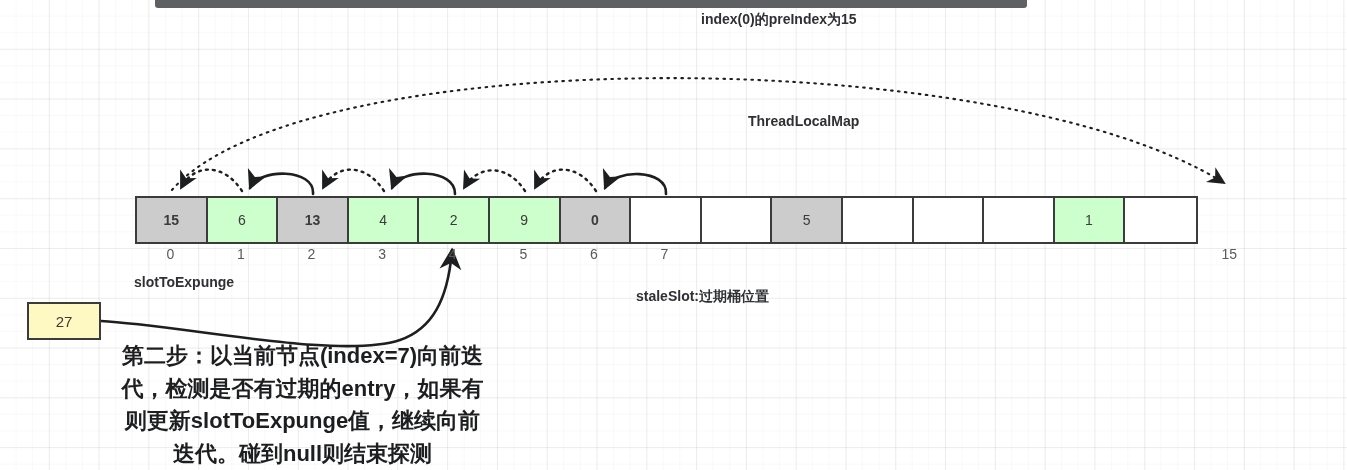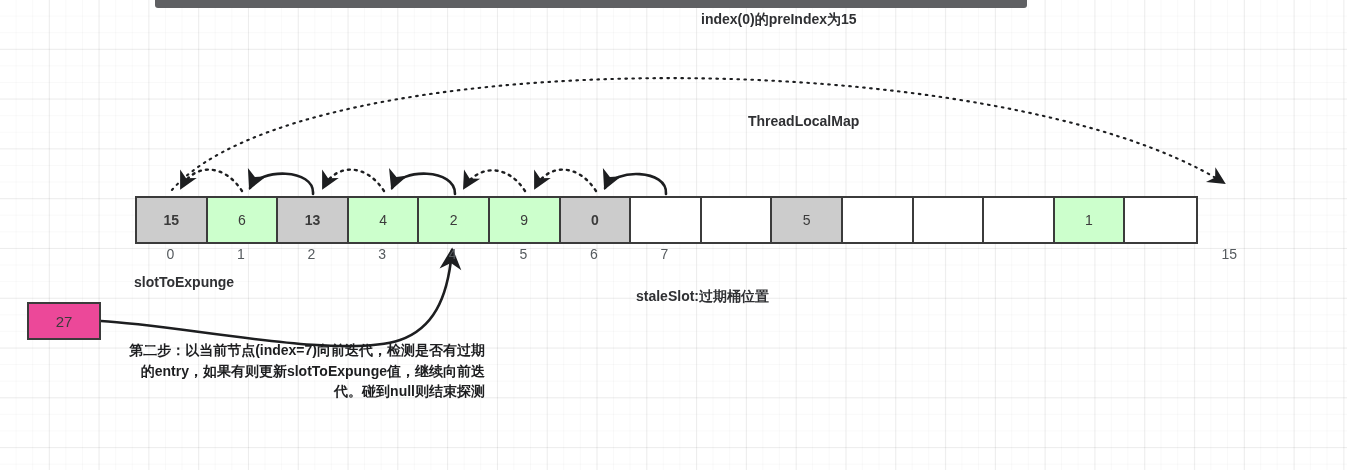--- a/index.html
+++ b/index.html
@@ -107,38 +107,38 @@
   #label-threadlocalmap  { left: 748px; top: 113px; }
   #label-preindex        { left: 701px; top: 11px; }
 
   
   .value-box {
     position: absolute;
     left: 27px;
     top: 302px;
     width: 74px;
     height: 38px;
-    background: #ec4899;
+    background: #fef9c3;
     border: 2px solid #3b3b3b;
     display: flex;
     align-items: center;
     justify-content: center;
     font-size: 15px;
     color: #3b3b3b;
     box-sizing: border-box;
   }
 
   
   .caption {
     position: absolute;
     left: 120px;
     top: 340px;
     width: 365px;
-    text-align: right;
-    font-size: 14px;
+    text-align: center;
+    font-size: 22px;
     font-weight: bold;
     line-height: 1.48;
     color: #1d1e20;
   }
 </style>
 </head>
 <body>
 
 <div id="canvas"></div>
 

